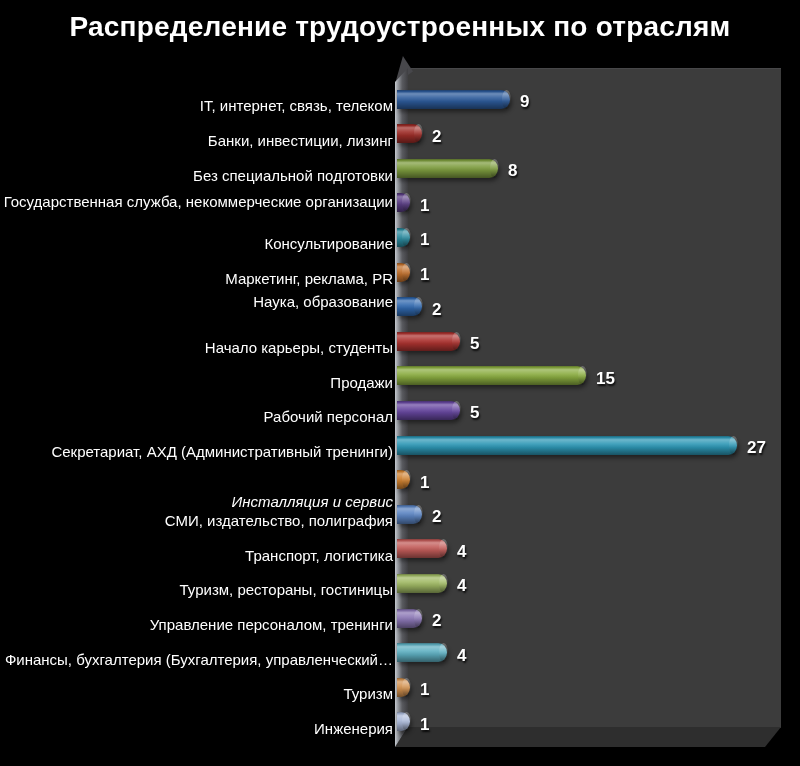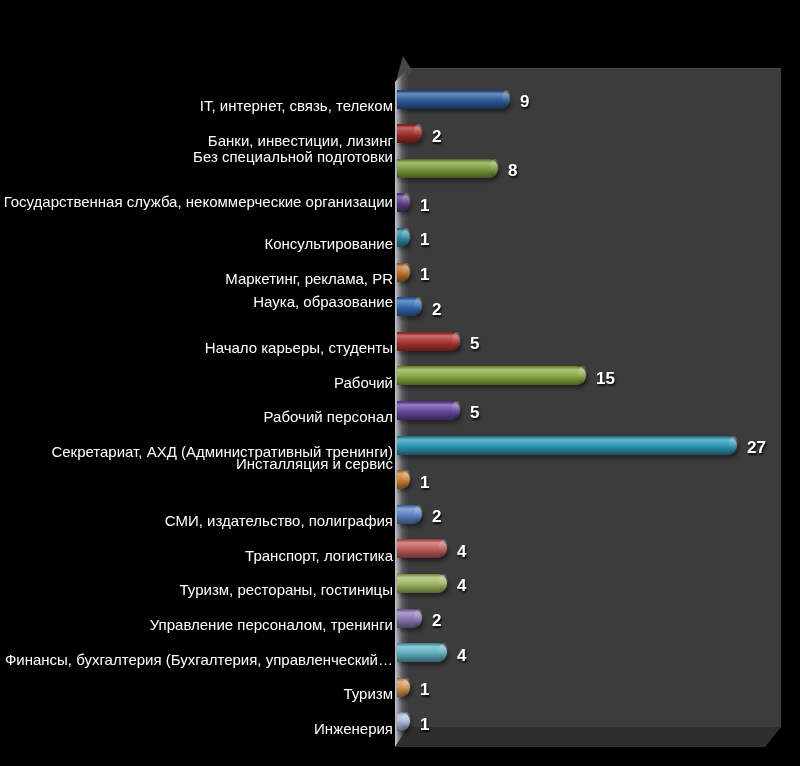--- a/index.html
+++ b/index.html
@@ -53,59 +53,60 @@
   .val{
     position:absolute;height:18px;line-height:18px;
     font-size:17px;font-weight:bold;color:#fff;white-space:nowrap;
     text-shadow:1px 2px 2px rgba(0,0,0,0.85);
   }
 </style>
 </head>
 <body>
 
 <div class="stage">
+  <div class="chart-title">Распределение трудоустроенных по отраслям</div>
   <div class="back-wall"></div>
   <div class="floor"></div>
   <div class="wall-wedge"></div>
   <div class="left-wall"></div>
   <div>
       <div class="cat" style="top: 97px;">IT, интернет, связь, телеком</div>
       <div class="bar" style="top: 89.5px; width: 113px; background-color: rgb(45, 91, 155);"></div>
       <div class="val" style="left: 520px; top: 93px;">9</div>
       <div class="cat" style="top: 131.6px;">Банки, инвестиции, лизинг</div>
       <div class="bar" style="top: 124.1px; width: 25px; background-color: rgb(158, 45, 40);"></div>
       <div class="val" style="left: 432px; top: 127.6px;">2</div>
-      <div class="cat" style="top: 148px;">Без специальной подготовки</div>
+      <div class="cat" style="top: 167px;">Без специальной подготовки</div>
       <div class="bar" style="top: 158.7px; width: 101px; background-color: rgb(125, 156, 62);"></div>
       <div class="val" style="left: 508px; top: 162.2px;">8</div>
       <div class="cat" style="top: 193px;">Государственная служба, некоммерческие организации</div>
       <div class="bar" style="top: 193.3px; width: 13px; background-color: rgb(90, 61, 133);"></div>
       <div class="val" style="left: 420px; top: 196.8px;">1</div>
       <div class="cat" style="top: 235.4px;">Консультирование</div>
       <div class="bar" style="top: 227.9px; width: 13px; background-color: rgb(42, 138, 158);"></div>
       <div class="val" style="left: 420px; top: 231.4px;">1</div>
       <div class="cat" style="top: 270px;">Маркетинг, реклама, PR</div>
       <div class="bar" style="top: 262.5px; width: 13px; background-color: rgb(192, 111, 43);"></div>
       <div class="val" style="left: 420px; top: 266px;">1</div>
       <div class="cat" style="top: 293px;">Наука, образование</div>
       <div class="bar" style="top: 297.1px; width: 25px; background-color: rgb(48, 104, 174);"></div>
       <div class="val" style="left: 432px; top: 300.6px;">2</div>
       <div class="cat" style="top: 339.2px;">Начало карьеры, студенты</div>
       <div class="bar" style="top: 331.7px; width: 63px; background-color: rgb(173, 51, 48);"></div>
       <div class="val" style="left: 470px; top: 335.2px;">5</div>
-      <div class="cat" style="top: 373.8px;">Рабочий</div>
+      <div class="cat" style="top: 373.8px;">Продажи</div>
       <div class="bar" style="top: 366.3px; width: 189px; background-color: rgb(138, 172, 64);"></div>
       <div class="val" style="left: 596px; top: 369.8px;">15</div>
       <div class="cat" style="top: 408.4px;">Рабочий персонал</div>
       <div class="bar" style="top: 400.9px; width: 63px; background-color: rgb(103, 71, 160);"></div>
       <div class="val" style="left: 470px; top: 404.4px;">5</div>
       <div class="cat" style="top: 443px;">Секретариат, АХД  (Административный тренинги)</div>
       <div class="bar" style="top: 435.5px; width: 340px; background-color: rgb(45, 151, 181);"></div>
       <div class="val" style="left: 747px; top: 439px;">27</div>
-      <div class="cat" style="top: 455px;">Инсталляция и сервис</div>
+      <div class="cat" style="top: 493px; font-style: italic;">Инсталляция и сервис</div>
       <div class="bar" style="top: 470.1px; width: 13px; background-color: rgb(205, 127, 46);"></div>
       <div class="val" style="left: 420px; top: 473.6px;">1</div>
       <div class="cat" style="top: 512.2px;">СМИ, издательство, полиграфия</div>
       <div class="bar" style="top: 504.7px; width: 25px; background-color: rgb(91, 132, 194);"></div>
       <div class="val" style="left: 432px; top: 508.2px;">2</div>
       <div class="cat" style="top: 546.8px;">Транспорт, логистика</div>
       <div class="bar" style="top: 539.3px; width: 50px; background-color: rgb(194, 92, 89);"></div>
       <div class="val" style="left: 457px; top: 542.8px;">4</div>
       <div class="cat" style="top: 581.4px; text-align: right;">Туризм, рестораны, гостиницы</div>
       <div class="bar" style="top: 573.9px; width: 50px; background-color: rgb(160, 185, 100);"></div>

